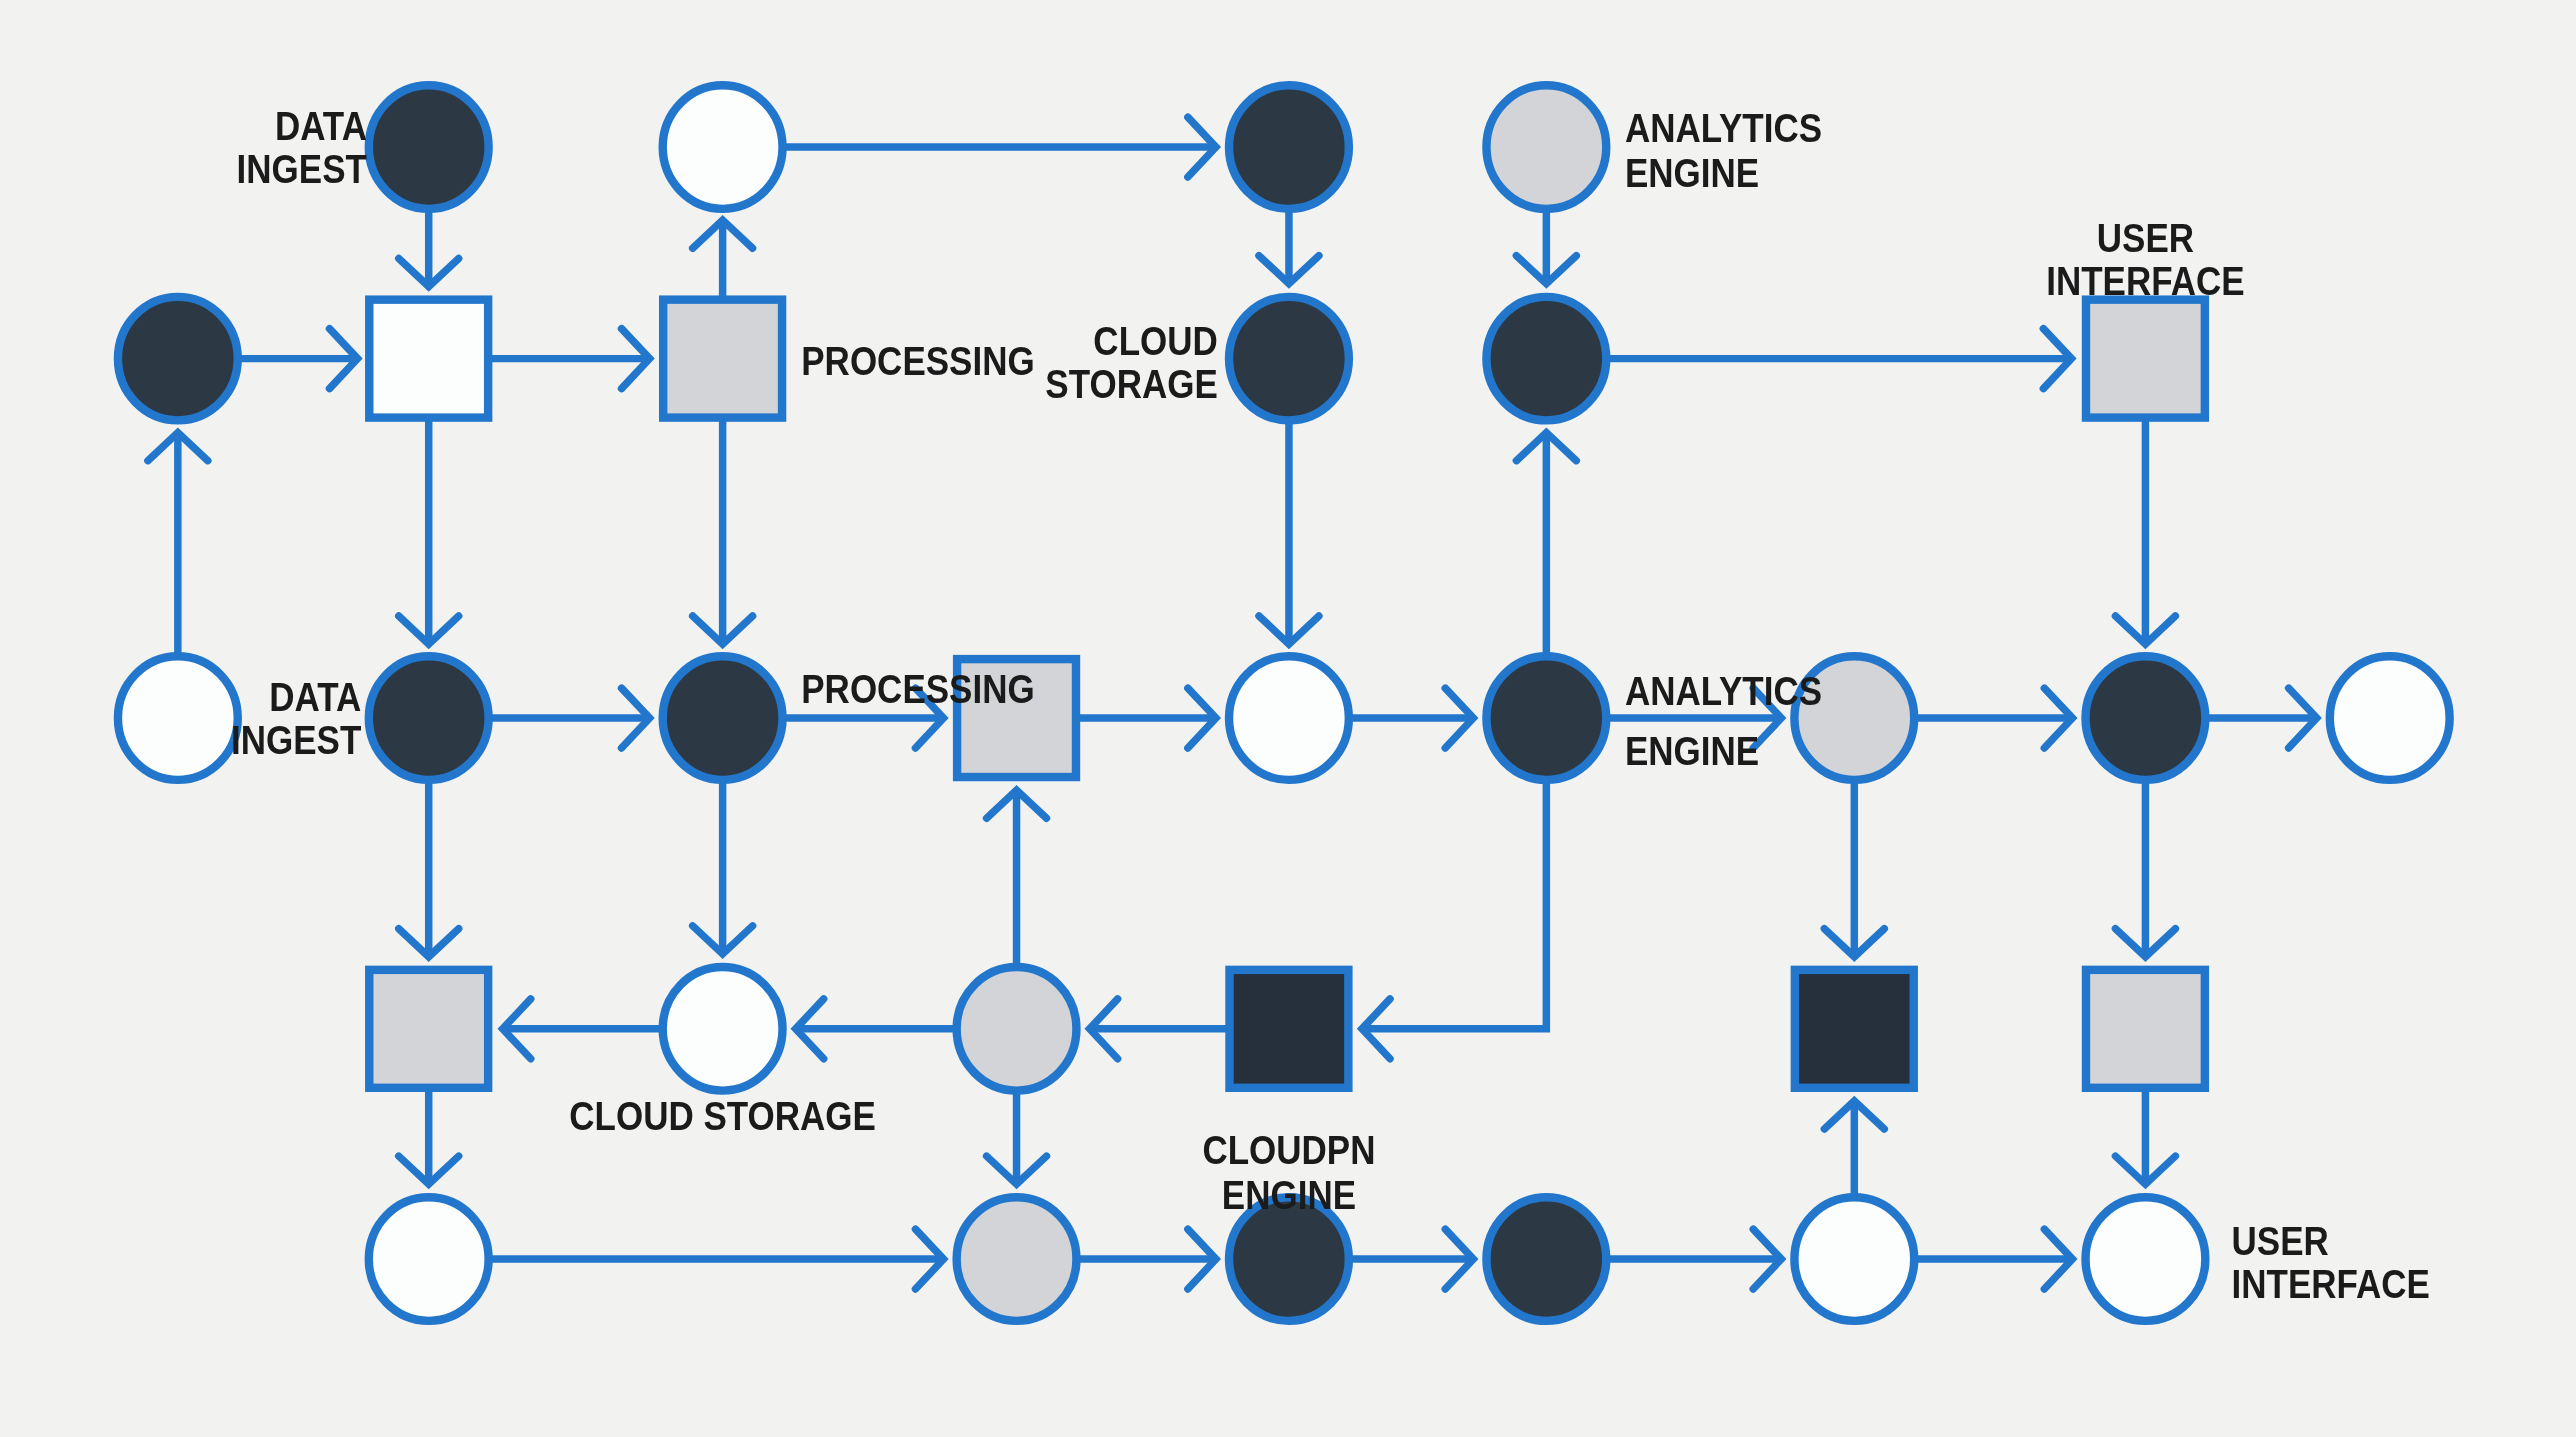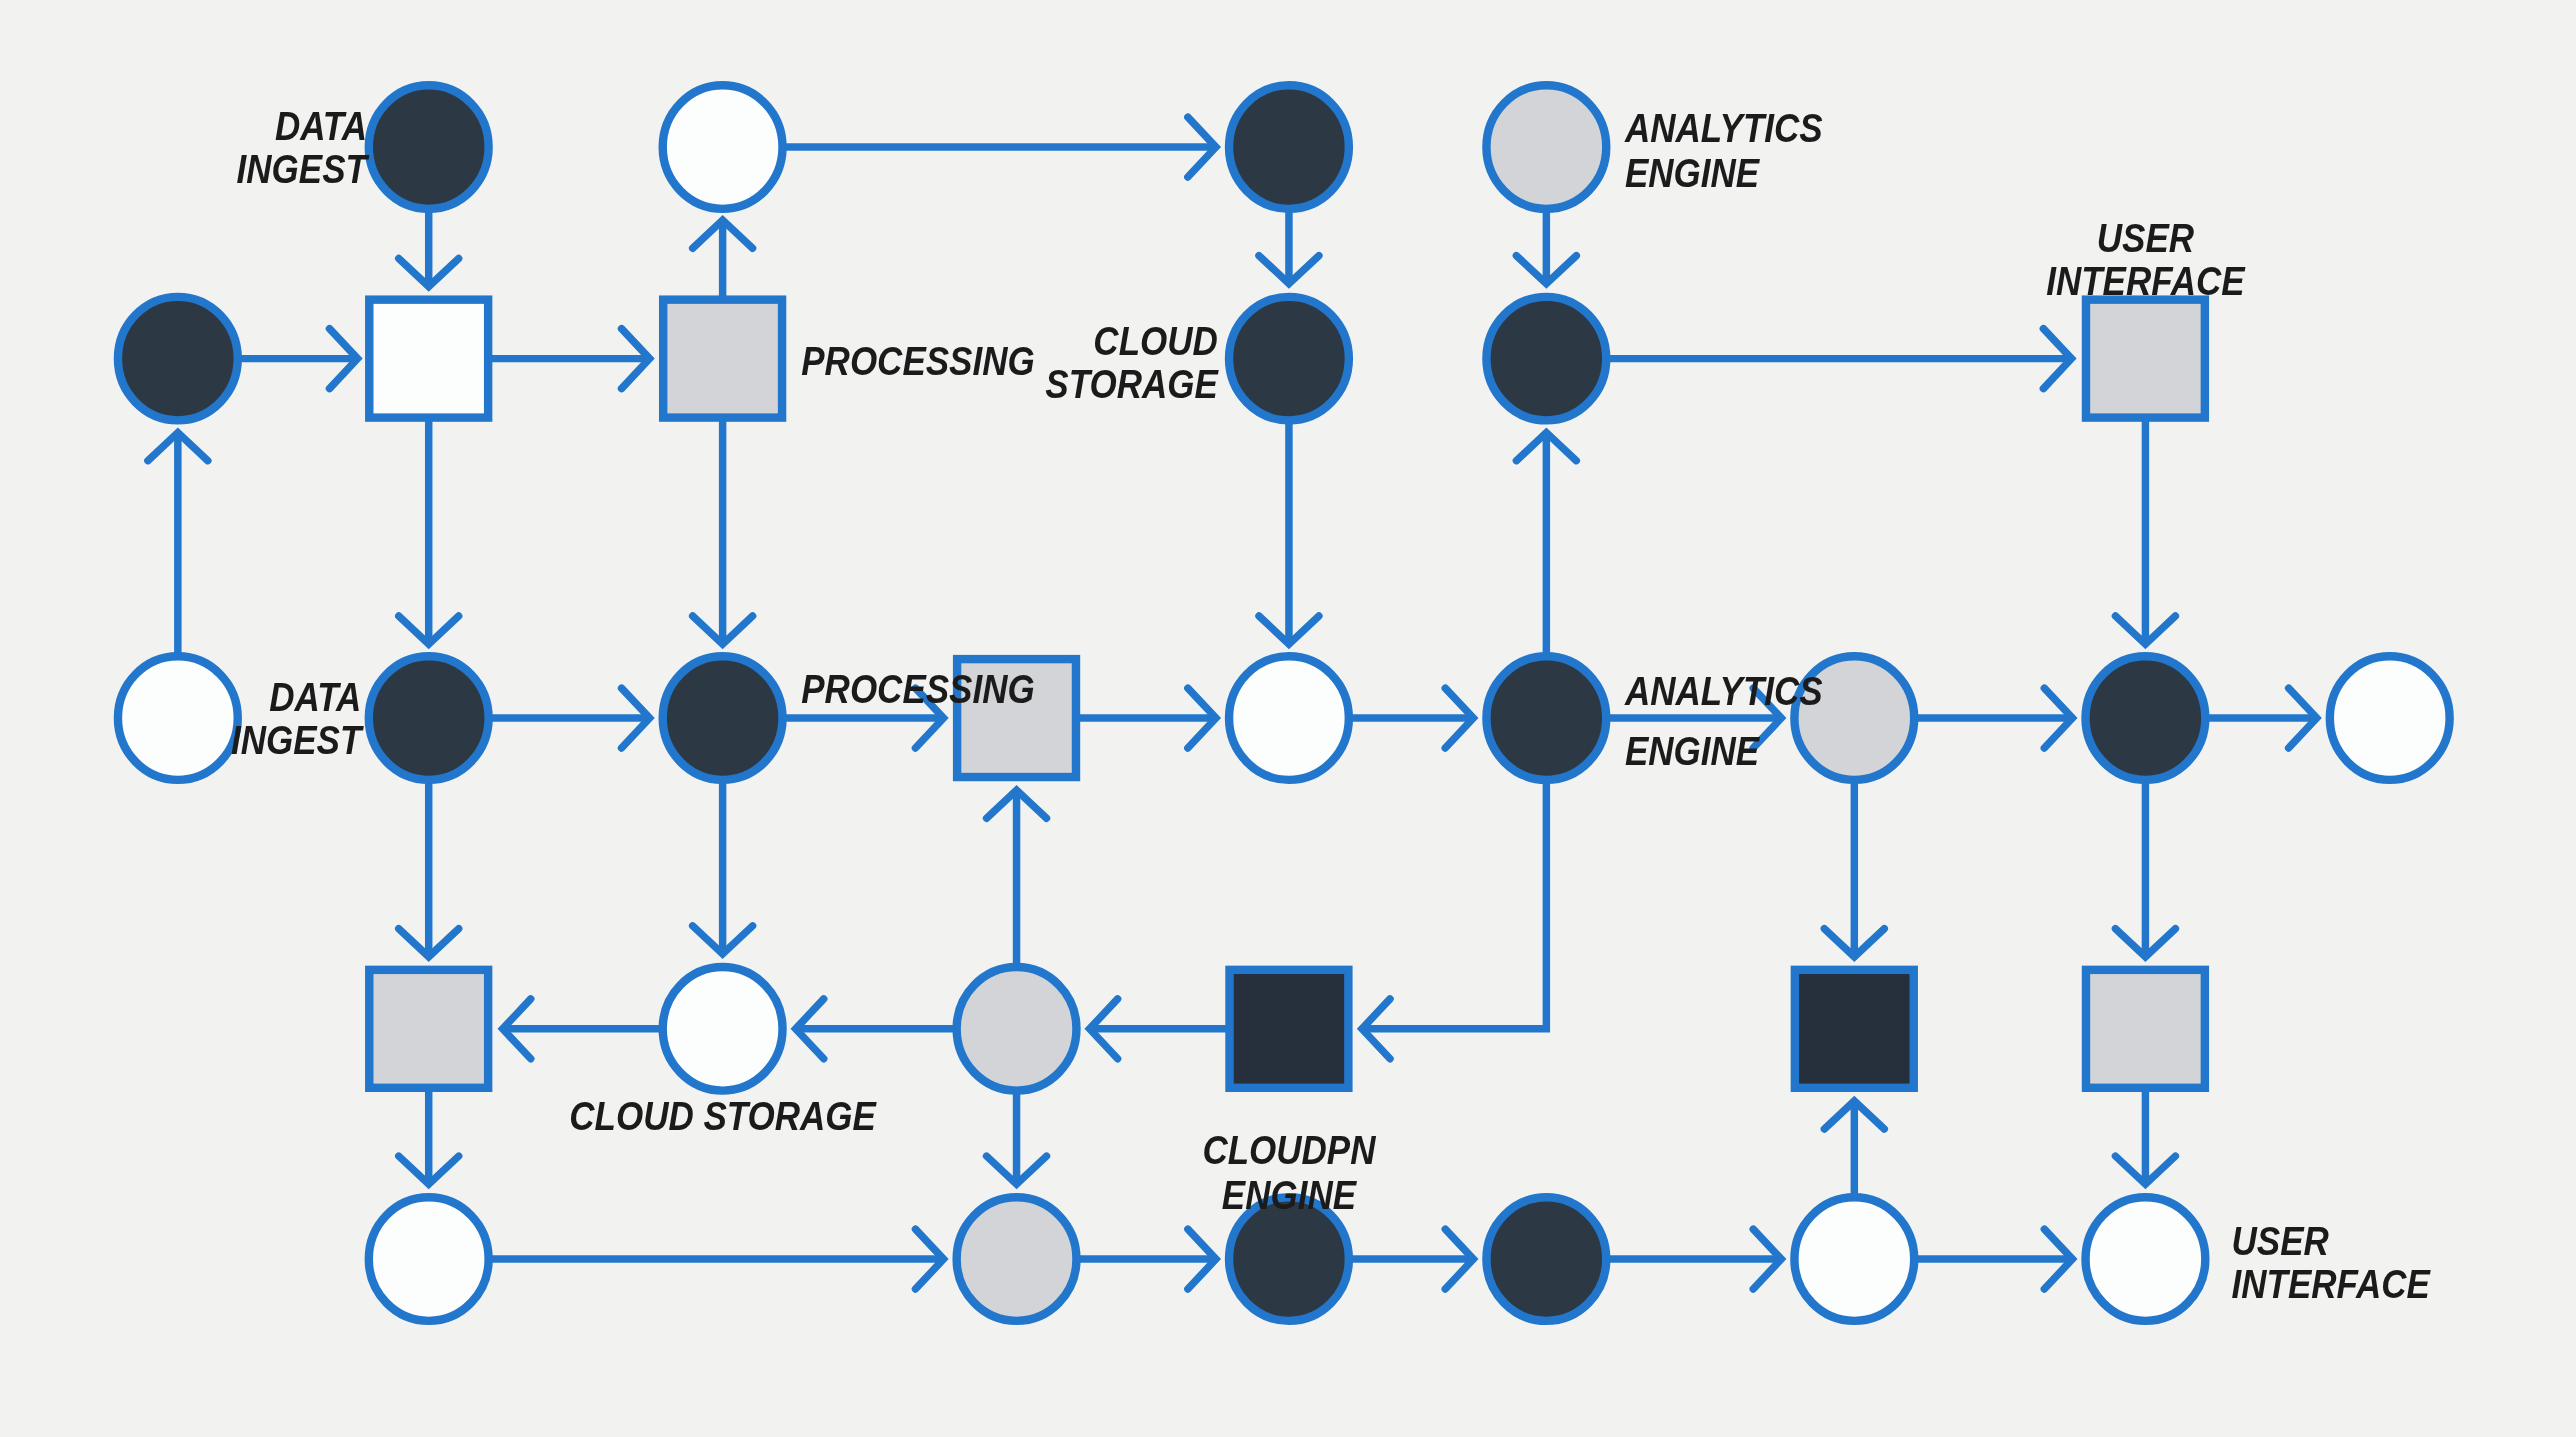--- a/index.html
+++ b/index.html
@@ -2,21 +2,21 @@
 <html style="font-size:15px"><head>
 <meta charset="utf-8">
 <style>
   html,body{margin:0;padding:0;}
   body{
     width:2576px;height:1438px;
     background:#f2f3f1;
     font-family:"Liberation Sans",sans-serif;
     overflow:hidden;
   }
-  #diagram-wrap{position:absolute;inset:0;font-style:italic;}
+  #diagram-wrap{position:absolute;inset:0;}
   svg{display:block;}
   .edge{fill:none;stroke-width:8;}
   .node{stroke-width:9;}
   .lbl{
     font-family:"Liberation Sans",sans-serif;
     font-size:44px;
     font-weight:600;
     letter-spacing:0px;
   }
 </style>

